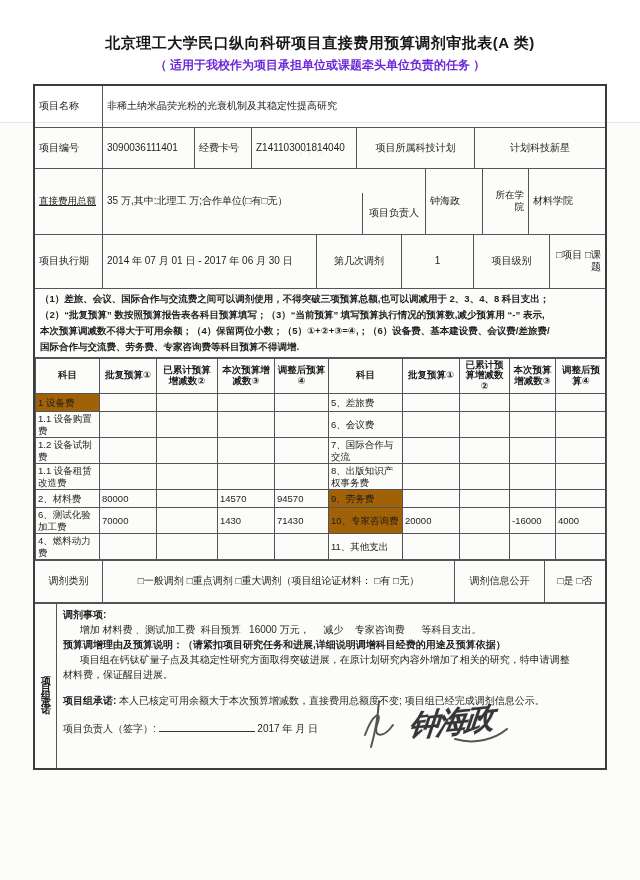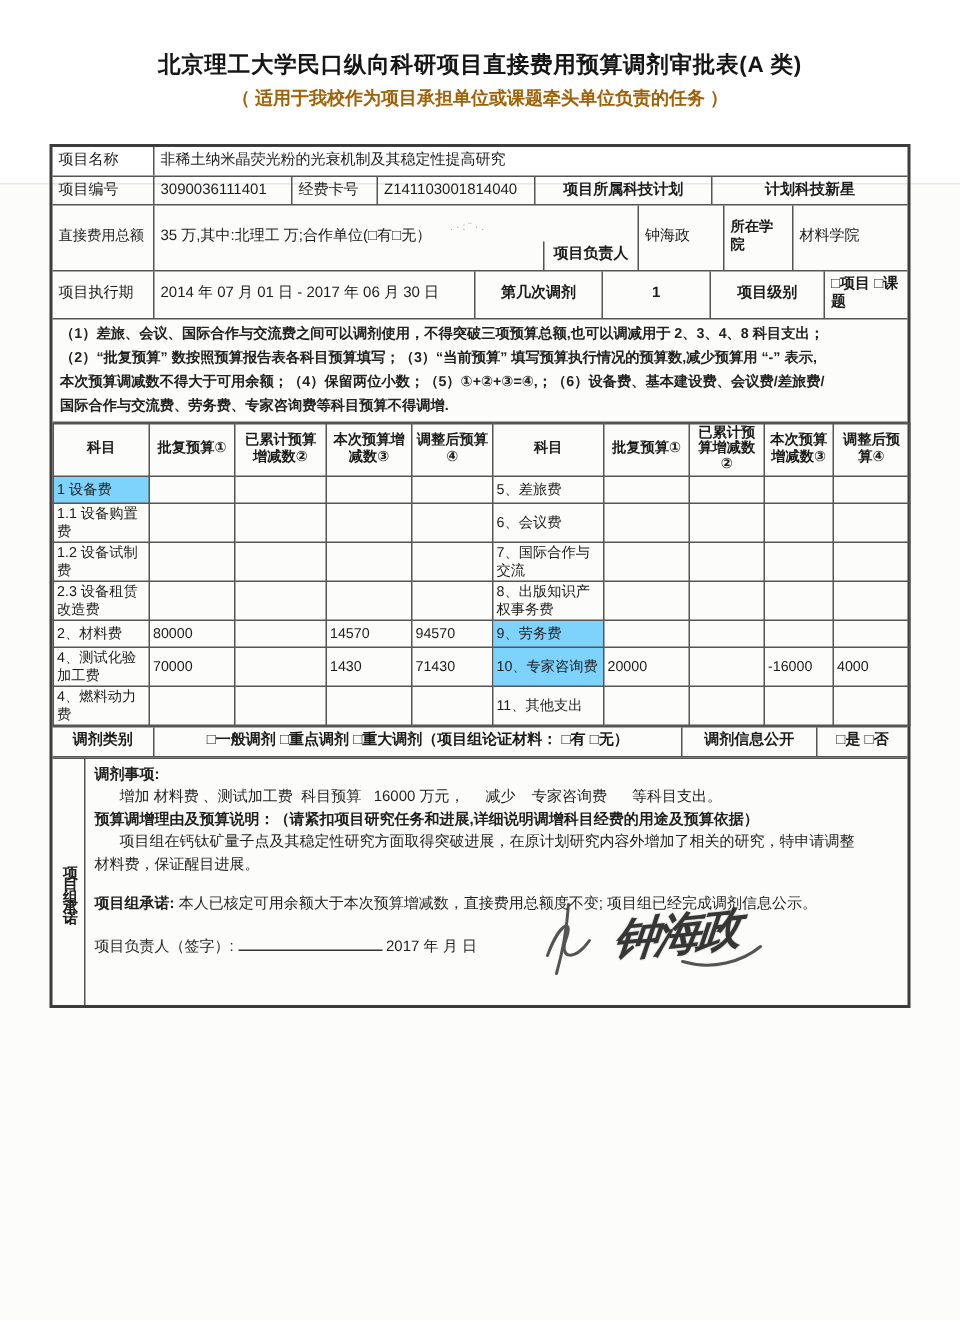--- a/index.html
+++ b/index.html
@@ -13,52 +13,52 @@
     position:absolute;left:0;top:122px;right:0;bottom:0;
     background:#fcfcfa;border-top:1px solid #e7e7e4;
   }
   .noise{position:absolute;color:#9a9a96;font-size:7px;letter-spacing:2px;}
   .content{position:relative;padding:34px 33px 0 33px;}
   .title{
     text-align:center;font-size:15px;font-weight:700;letter-spacing:.5px;
     color:#161616;white-space:nowrap;
   }
   .subtitle{
-    text-align:center;font-size:12px;font-weight:700;margin-top:4px;margin-bottom:22px;
-    color:#a16207;
+    text-align:center;font-size:12px;font-weight:700;margin-top:4px;margin-bottom:10px;
+    color:#6d28d9;
   }
   .formbox{border:2px solid #3c3c3c;background:transparent;}
   
   .irow{display:flex;align-items:stretch;border-bottom:1px solid #555;}
   .irow:last-of-type{border-bottom:1px solid #555;}
   .cell{
     border-left:1px solid #555;display:flex;align-items:center;
-    padding:3px 4px;font-size:10px;line-height:1.25;min-height:17px;
+    padding:14px 4px;font-size:10px;line-height:1.25;min-height:17px;
     box-sizing:border-box;color:#1c1c1c;
   }
   .cell:first-child{border-left:none;}
   .c-label{justify-content:flex-start;}
-  .c-center{justify-content:center;text-align:left;font-weight:bold;}
+  .c-center{justify-content:center;text-align:right;}
   .grow{flex:1;}
   
   .notes{
     border-bottom:1px solid #555;padding:2px 5px;
     font-size:9.5px;line-height:16px;font-weight:600;color:#222;
     white-space:pre-wrap;
   }
   
   table.budget{border-collapse:collapse;table-layout:fixed;width:100%;}
   table.budget th,table.budget td{
     border:1px solid #555;font-size:9.5px;padding:1px 2px;
     color:#1c1c1c;overflow:hidden;
   }
   table.budget th{font-weight:600;text-align:center;line-height:1.15;height:24px;background:transparent;}
   td.subj{font-size:9.5px;text-align:left;padding-left:3px;line-height:1.2;}
   td.val{text-align:left;padding-left:6px;font-size:10px;}
-  td.shaded{background:#7dd3fc;}
+  td.shaded{background:#a16207;}
   td.dashed{border-style:dashed;border-color:#777;}
   
   
   .topline{border-top:1px solid #555;}
   
   .commit{display:flex;border-top:1px solid #555;min-height:164px;}
   .vlabel{
     width:22px;border-right:1px solid #555;display:flex;align-items:center;justify-content:center;
     font-size:10px;font-weight:600;
     writing-mode:vertical-lr;text-orientation:upright;letter-spacing:7px;
@@ -104,21 +104,21 @@
     <div class="irow">
       <div class="cell c-label" style="width:67px;text-align:center;">项目编号</div>
       <div class="cell c-label" style="width:92px;">3090036111401</div>
       <div class="cell c-label" style="width:57px;">经费卡号</div>
       <div class="cell c-label" style="width:105px;">Z141103001814040</div>
       <div class="cell c-center" style="width:118px;">项目所属科技计划</div>
       <div class="cell c-center grow">计划科技新星</div>
     </div>
 
     <div class="irow">
-      <div class="cell c-label" style="width:67px;font-size:9.5px;">直接费用总额</div>
+      <div class="cell c-label" style="width:67px;font-size:9.5px;text-decoration:underline;">直接费用总额</div>
       <div class="cell c-label" style="width:260px;">35 万,其中:北理工      万;合作单位(□有□无）</div>
       <div class="cell c-center" style="width:63px;margin-top:24px;">项目负责人</div>
       <div class="cell c-label" style="width:57px;">钟海政</div>
       <div class="cell c-center" style="width:46px;font-size:9.5px;">所在学院</div>
       <div class="cell c-label grow">材料学院</div>
     </div>
 
     <div class="irow">
       <div class="cell c-label" style="width:67px;">项目执行期</div>
       <div class="cell c-label" style="width:214px;">2014 年 07 月 01 日 - 2017 年  06 月  30 日</div>
@@ -191,21 +191,21 @@
             <td class="val"></td>
             <td class="val"></td>
             <td class="val"></td>
             <td class="subj">7、国际合作与交流</td>
             <td class="val dashed"></td>
             <td class="val dashed"></td>
             <td class="val dashed"></td>
             <td class="val dashed"></td>
           </tr>
           <tr style="height: 26px;">
-            <td class="subj">2.3 设备租赁改造费</td>
+            <td class="subj">1.1 设备租赁改造费</td>
             <td class="val"></td>
             <td class="val"></td>
             <td class="val"></td>
             <td class="val"></td>
             <td class="subj">8、出版知识产权事务费</td>
             <td class="val dashed"></td>
             <td class="val dashed"></td>
             <td class="val dashed"></td>
             <td class="val dashed"></td>
           </tr>
@@ -215,21 +215,21 @@
             <td class="val"></td>
             <td class="val">14570</td>
             <td class="val">94570</td>
             <td class="subj shaded">9、劳务费</td>
             <td class="val"></td>
             <td class="val"></td>
             <td class="val"></td>
             <td class="val"></td>
           </tr>
           <tr style="height: 26px;">
-            <td class="subj">4、测试化验加工费</td>
+            <td class="subj">6、测试化验加工费</td>
             <td class="val">70000</td>
             <td class="val"></td>
             <td class="val">1430</td>
             <td class="val">71430</td>
             <td class="subj shaded">10、专家咨询费</td>
             <td class="val">20000</td>
             <td class="val"></td>
             <td class="val">-16000</td>
             <td class="val">4000</td>
           </tr>

